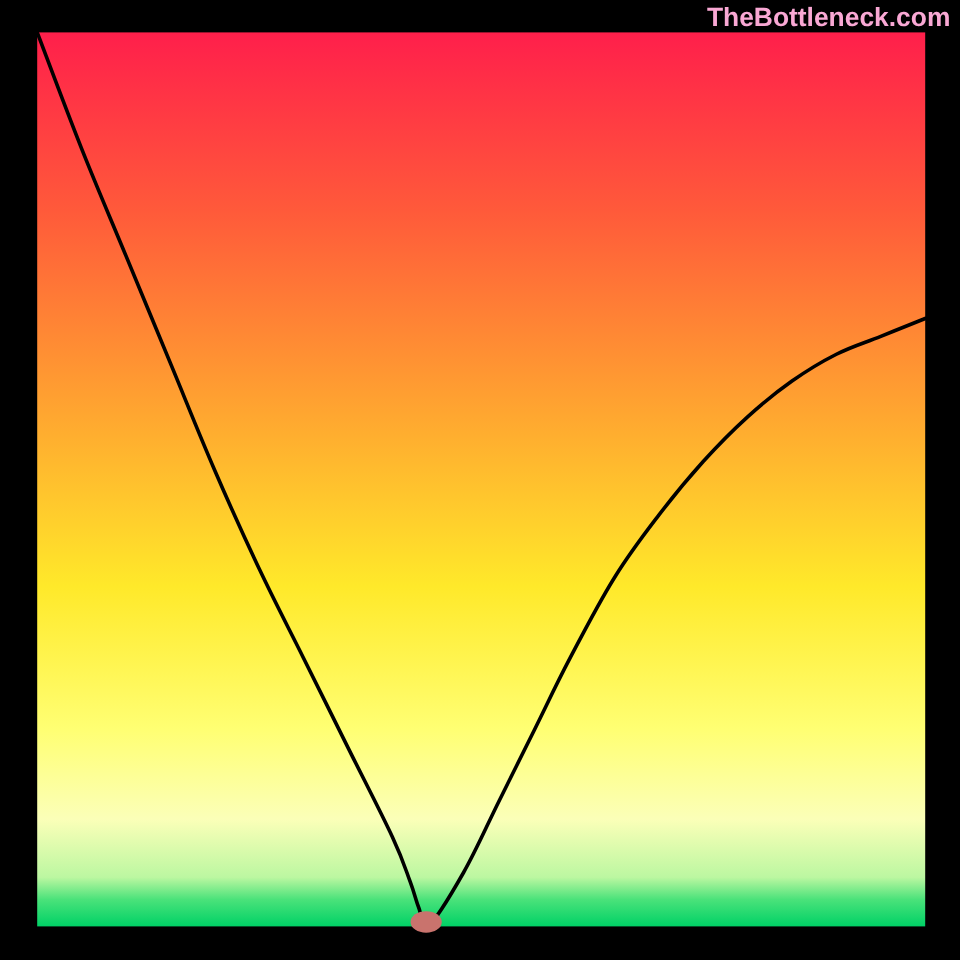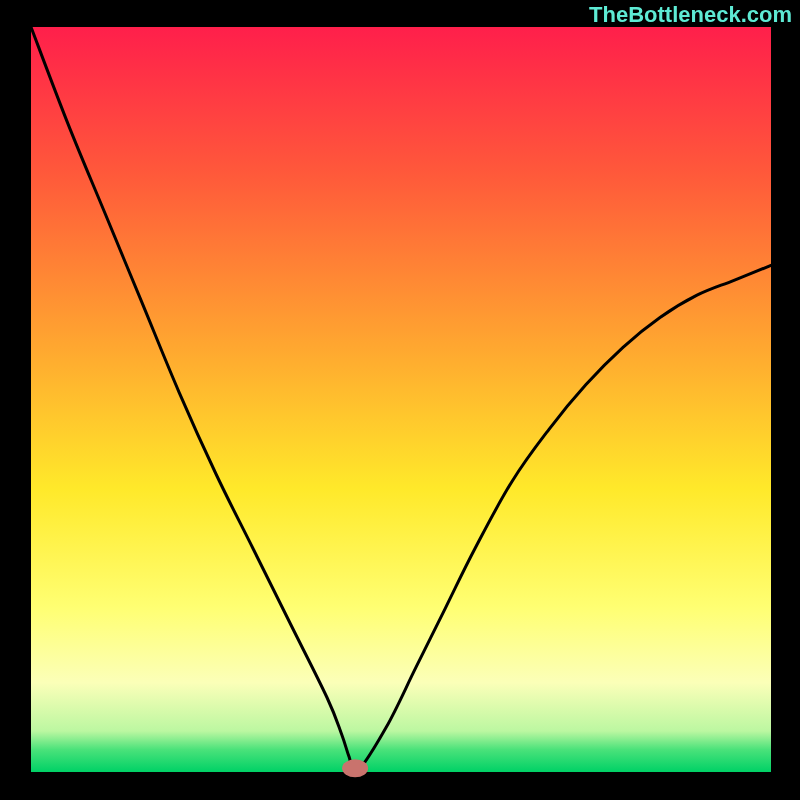--- a/index.html
+++ b/index.html
@@ -16,21 +16,21 @@
     height: 800px;
     background: #000;
   }
   .watermark {
     position: absolute;
     top: 2px;
     right: 8px;
     font-family: Arial, Helvetica, sans-serif;
     font-size: 22px;
     font-weight: bold;
-    color: #5eead4;
+    color: #f9a8d4;
     z-index: 10;
     letter-spacing: 0px;
   }
   svg {
     position: absolute;
     top: 0;
     left: 0;
   }
 </style>
 </head>

